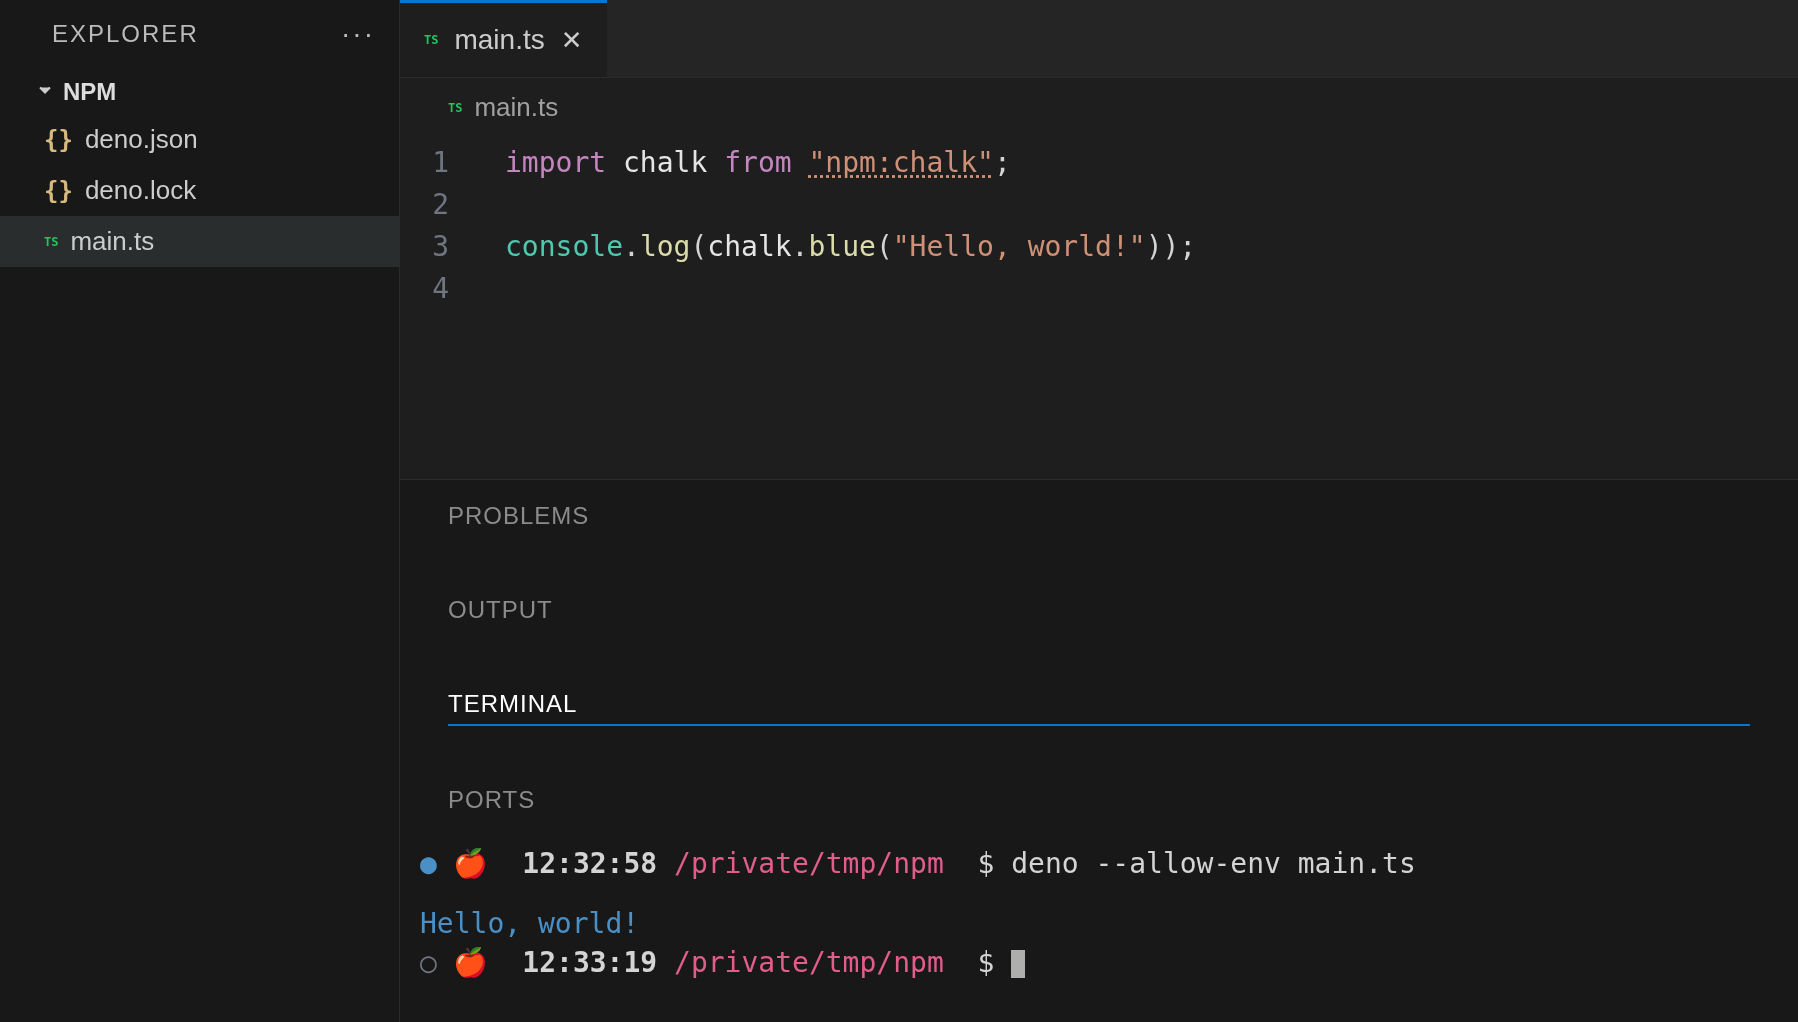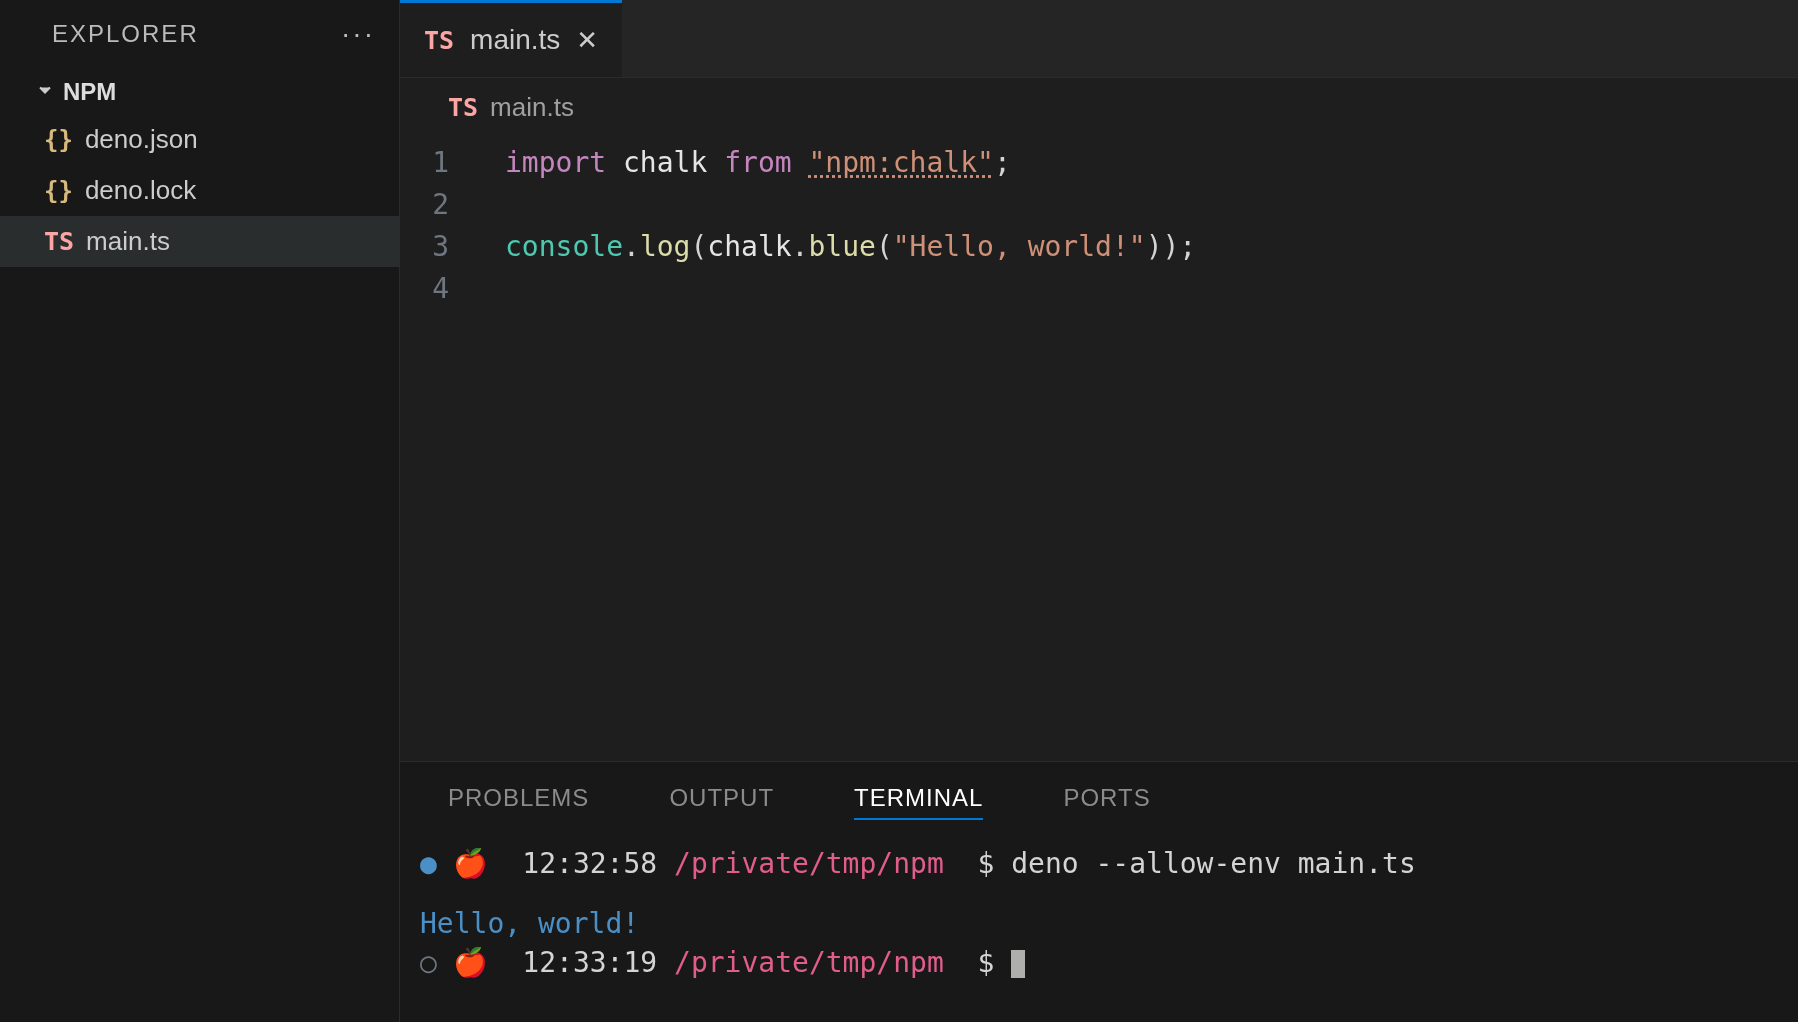--- a/index.html
+++ b/index.html
@@ -74,22 +74,22 @@
 }
 .file-icon {
   font-family: monospace;
   font-weight: bold;
 }
 .json-icon {
   color: #d7ba7d;
   font-size: 24px;
 }
 .ts-icon {
-  color: #fca5a5;
-  font-size: 25px;
+  color: #22c55e;
+  font-size: 12px;
   font-weight: 700;
 }
 .file-name {
   font-size: 26px;
   color: #cccccc;
 }
 .main {
   flex: 1;
   display: flex;
   flex-direction: column;
@@ -153,22 +153,23 @@
 .fn { color: #dcdcaa; }
 .punc { color: #d4d4d4; }
 .npm-underline { text-decoration: underline dotted; text-underline-offset: 4px; }
 
 .panel {
   border-top: 1px solid #2b2b2b;
   background: #181818;
 }
 .panel-tabs {
   display: flex;
-  gap: 80px;
+  gap: 60px;
   padding: 22px 48px 18px;
+  flex-direction: column;
 }
 .panel-tab {
   font-size: 24px;
   letter-spacing: 1px;
   color: #8b8b8b;
   cursor: pointer;
   padding-bottom: 6px;
 }
 .panel-tab.active {
   color: #ffffff;
@@ -183,21 +184,21 @@
 .term-line {
   white-space: pre;
 }
 .dot-filled {
   color: #4a8fc5;
 }
 .dot-hollow {
   color: #6e7681;
 }
 .apple { }
-.time { color: #d4d4d4; }
+.time { color: #d4d4d4; font-weight: bold; }
 .path { color: #e05d8c; }
 .dollar { color: #d4d4d4; }
 .cmd { color: #d4d4d4; }
 .output-blue { color: #4a8fc5; margin-top: 20px; }
 .cursor-block {
   display: inline-block;
   width: 14px;
   height: 28px;
   background: #aeafad;
   vertical-align: middle;

